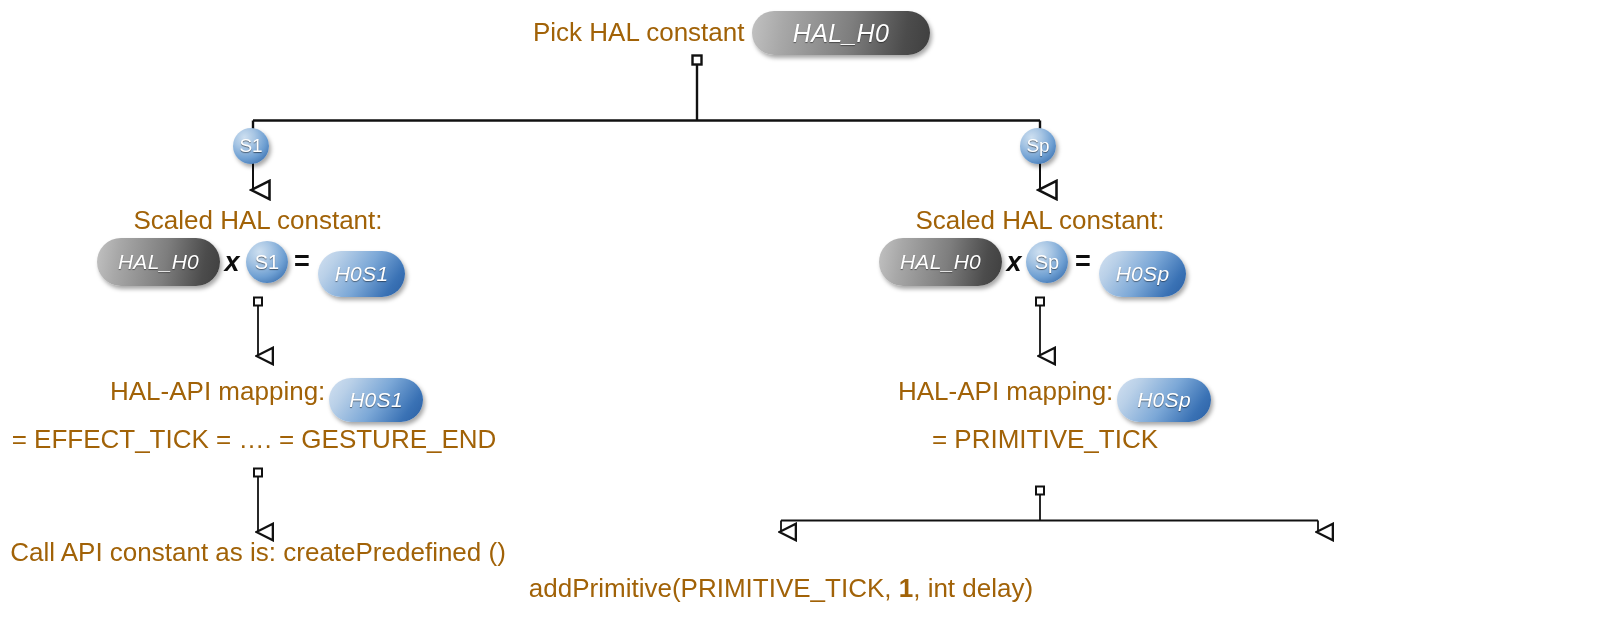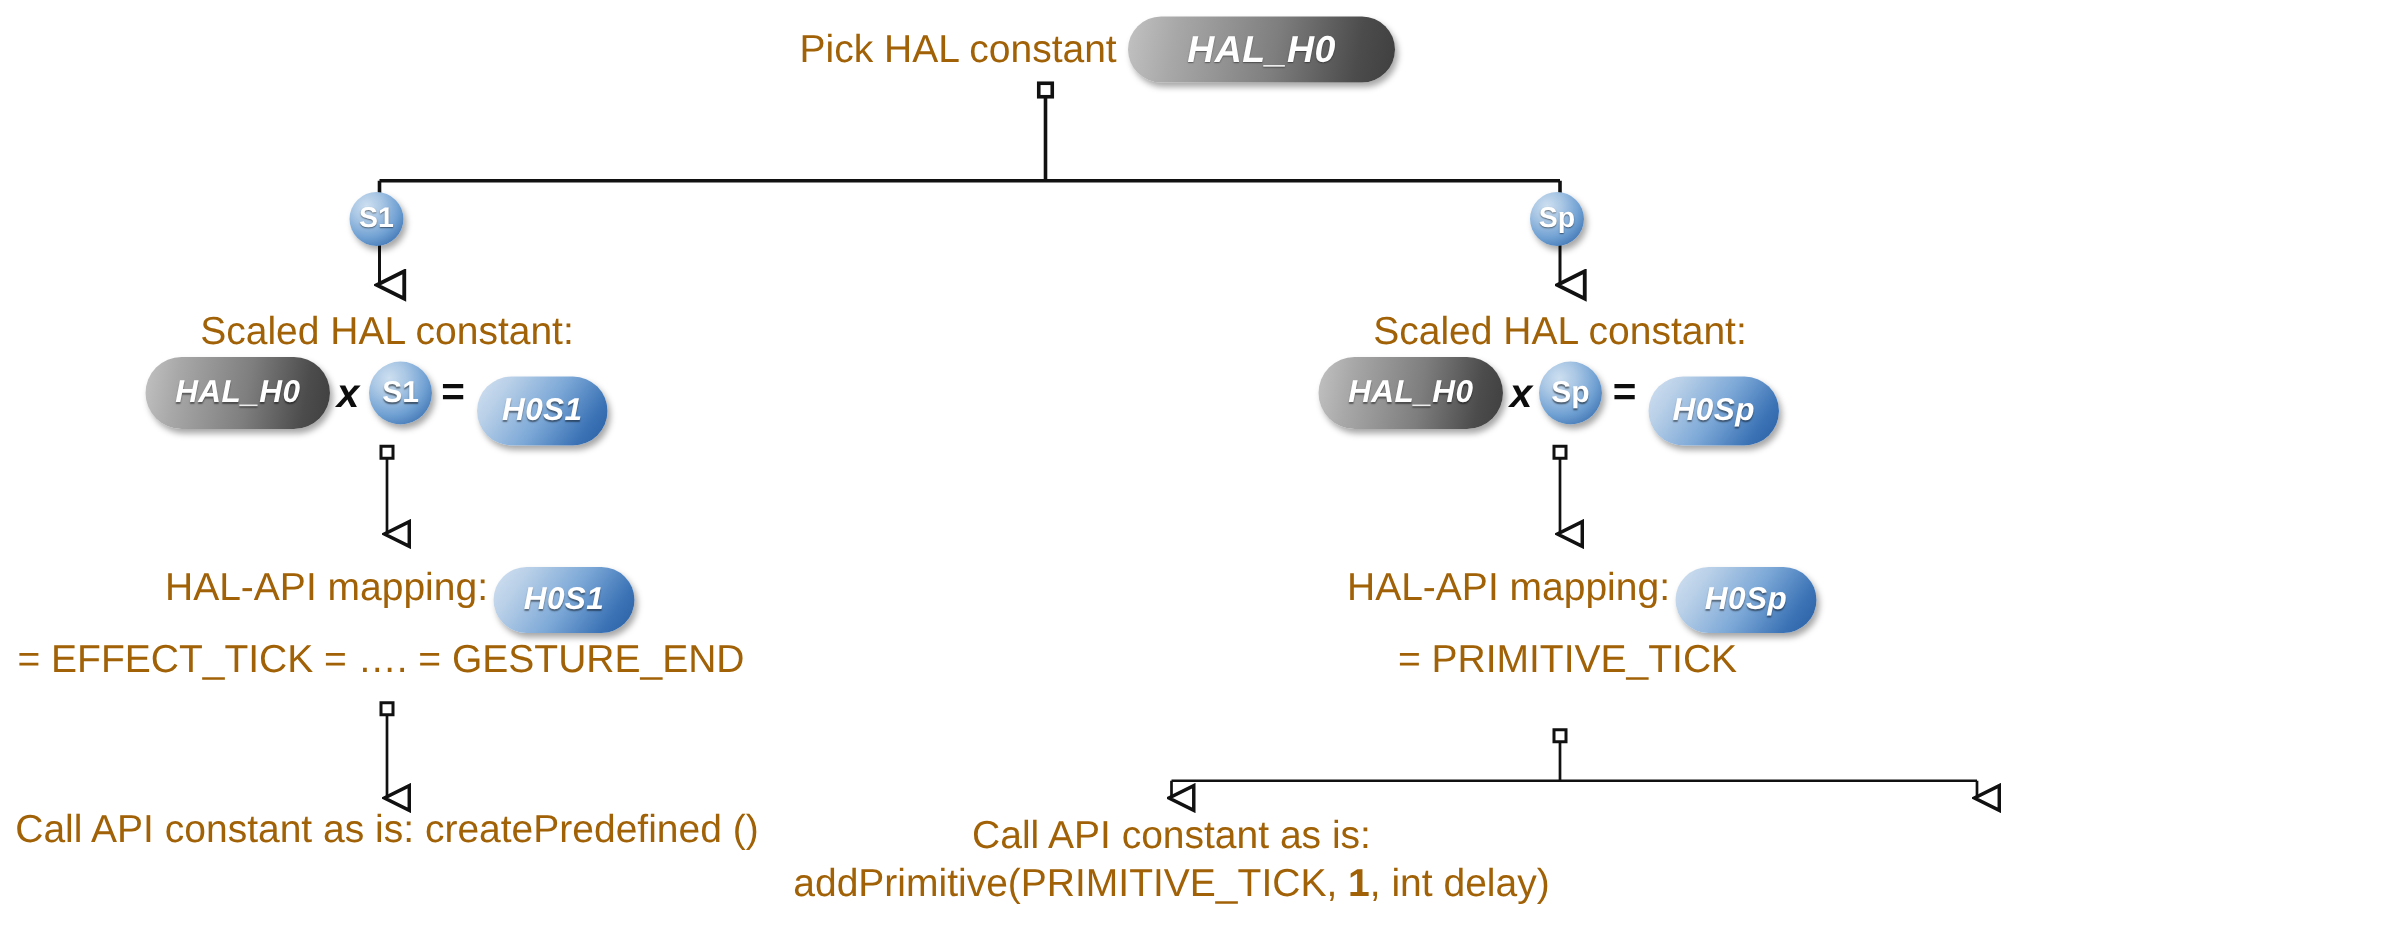--- a/index.html
+++ b/index.html
@@ -37,42 +37,42 @@
   .txt.block { white-space: normal; text-align: center; }
 
   
   .pill {
     position: absolute;
     display: flex;
     align-items: center;
     justify-content: center;
     color: #ffffff;
     font-style: italic;
-    font-weight: bold;
+    font-weight: normal;
     letter-spacing: .3px;
     box-sizing: border-box;
     text-shadow: 0 1px 1px rgba(0,0,0,.45);
   }
   .pill.gray {
     background: linear-gradient(100deg, #c2c2c2 0%, #a8a8a8 18%, #7e7e7e 55%, #4c4c4c 85%, #3f3f3f 100%);
     box-shadow: 2px 3px 4px rgba(0,0,0,.35);
   }
   .pill.blue {
     background: linear-gradient(125deg, #d3e1f1 0%, #b9d0e8 20%, #7ca8d7 52%, #3a72b5 82%, #2a5fa3 100%);
     box-shadow: 2px 3px 4px rgba(0,0,0,.35);
     margin-top: 12px;
   }
   .circ {
     position: absolute;
     border-radius: 50%;
     display: flex;
     align-items: center;
     justify-content: center;
     color: #ffffff;
-    font-weight: bold;
+    font-weight: normal;
     background: radial-gradient(circle at 32% 26%, #cddff0 0%, #a8c6e4 28%, #6e9fd2 60%, #3a6fae 88%, #2f5f9c 100%);
     box-shadow: 2px 3px 4px rgba(0,0,0,.35);
     text-shadow: 0 1px 1px rgba(0,0,0,.5);
   }
   .op {
     position: absolute;
     font-weight: bold;
     font-style: italic;
     font-size: 27px;
     color: #0d0d0d;
@@ -175,18 +175,18 @@
 
   <div class="pill blue" style="left:1117px; top:366px; width:94px; height:44px; border-radius:22px; font-size:21px;">H0Sp</div>
 
   <div class="txt ctr" style="left:1045px; top:423px;">= PRIMITIVE_TICK</div>
 
   <div class="txt block" style="left:8px; top:536px; width:500px;">
     <span>Call API constant as is: createPredefined ()</span><br>
   </div>
 
   <div class="txt block" style="left:521px; top:540px; width:520px;">
-    <span>Call API constant as is:</span><br>
+    <br>
     <span><span>addPrimitive(PRIMITIVE_TICK, </span><b class="tight">1</b><span>, int delay)</span></span>
   </div>
 
 
 </div>
 
 </body></html>

